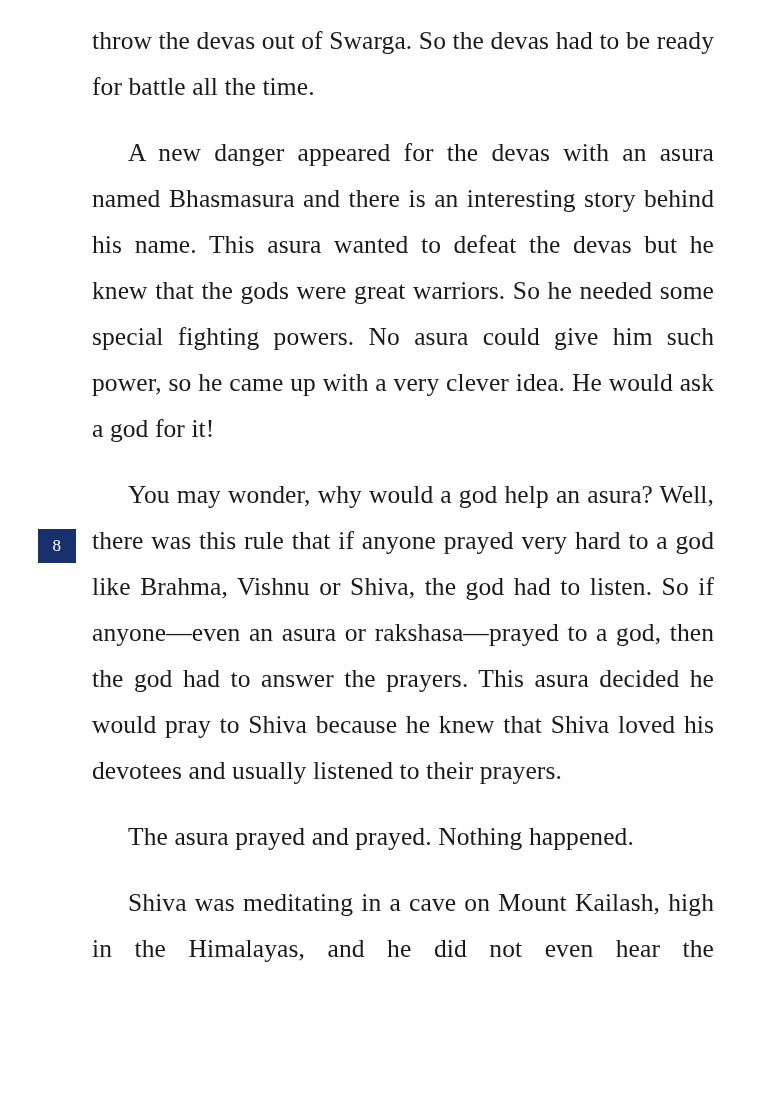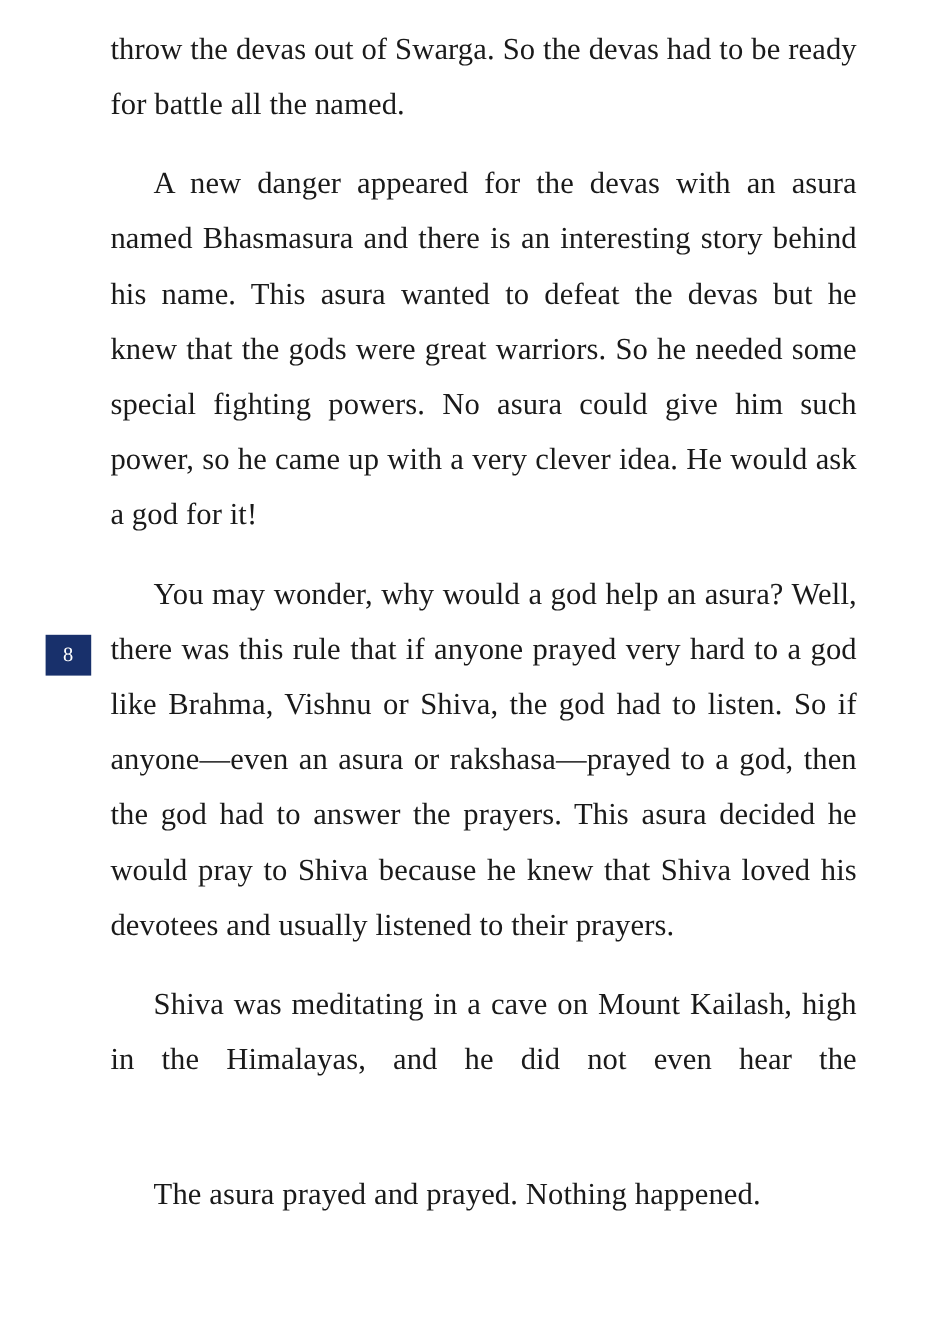--- a/index.html
+++ b/index.html
@@ -62,20 +62,20 @@
   }
 </style>
 </head>
 <body>
 
 <div class="page">
 
   <div class="page-number-tab">8</div>
 
   <div class="text-column">
-    <p class="para">throw the devas out of Swarga. So the devas had to be ready for battle all the named.</p>
+    <p class="para">throw the devas out of Swarga. So the devas had to be ready for battle all the time.</p>
     <p class="para indent">A new danger appeared for the devas with an asura named Bhasmasura and there is an interesting story behind his name. This asura wanted to defeat the devas but he knew that the gods were great warriors. So he needed some special fighting powers. No asura could give him such power, so he came up with a very clever idea. He would ask a god for it!</p>
     <p class="para indent">You may wonder, why would a god help an asura? Well, there was this rule that if anyone prayed very hard to a god like Brahma, Vishnu or Shiva, the god had to listen. So if anyone—even an asura or rakshasa—prayed to a god, then the god had to answer the prayers. This asura decided he would pray to Shiva because he knew that Shiva loved his devotees and usually listened to their prayers.</p>
+    <p class="para indent">The asura prayed and prayed. Nothing happened.</p>
     <p class="para indent clipped">Shiva was meditating in a cave on Mount Kailash, high in the Himalayas, and he did not even hear the</p>
-    <p class="para indent">The asura prayed and prayed. Nothing happened.</p>
   </div>
 
 </div>
 
 </body></html>

